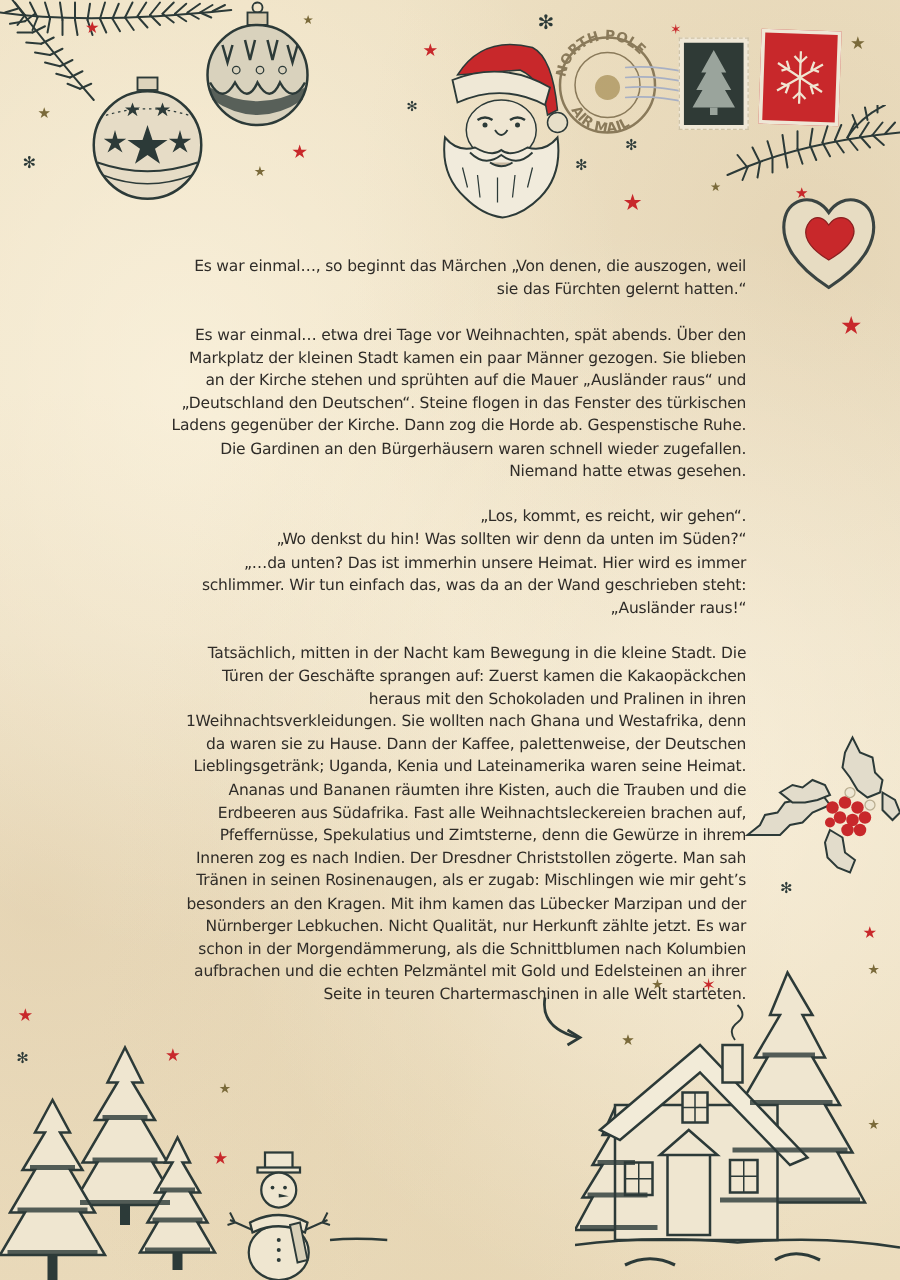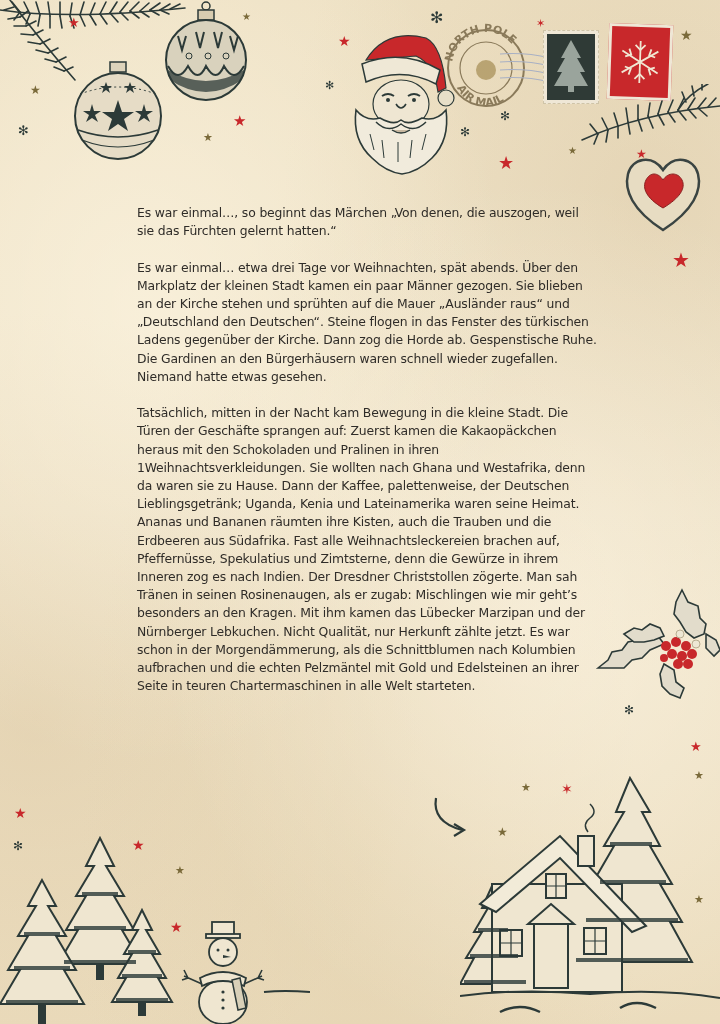--- a/index.html
+++ b/index.html
@@ -16,21 +16,21 @@
       radial-gradient(ellipse at 50% 85%, rgba(220,200,160,0.35) 0%, rgba(220,200,160,0) 55%),
       radial-gradient(ellipse at 90% 20%, rgba(210,188,150,0.35) 0%, rgba(210,188,150,0) 40%),
       radial-gradient(ellipse at 5% 70%, rgba(215,192,152,0.4) 0%, rgba(215,192,152,0) 40%),
       linear-gradient(180deg, #eee1c4 0%, #f1e6cd 50%, #ebdcbd 100%);
   }
   .text-block {
     position: absolute; left: 137px; top: 204px; width: 460px;
     color: #2f2c28; font-size: 12.4px; line-height: 18.2px;
     letter-spacing: -0.15px;
   }
-  .text-block p { margin: 0 0 18.2px 0; white-space: pre-line; }
+  .text-block p { margin: 0 0 18.2px 0; white-space: pre-line; text-align: right; }
   .deco { position: absolute; }
   .star-red { color: #c8282b; }
   .star-gold { color: #7a6a3a; }
   .star-dark { color: #2c3a38; }
   .glyph { position: absolute; font-size: 14px; line-height: 1; }
 </style>
 </head>
 <body>
 
 <div class="paper"></div>
@@ -250,14 +250,17 @@
 <div class="glyph star-dark" style="left:430px;top:10px;font-size:16px">✻</div>
 <div class="glyph star-dark" style="left:325px;top:80px;font-size:11px">✻</div>
 <div class="glyph star-dark" style="left:460px;top:126px;font-size:12px">✻</div>
 <div class="glyph star-dark" style="left:500px;top:110px;font-size:12px">✻</div>
 <div class="glyph star-dark" style="left:624px;top:704px;font-size:12px">✻</div>
 <div class="glyph star-dark" style="left:13px;top:840px;font-size:12px">✻</div>
 
 <div class="text-block">
   <p>Es war einmal…, so beginnt das Märchen „Von denen, die auszogen, weil sie das Fürchten gelernt hatten.“</p>
   <p>Es war einmal… etwa drei Tage vor Weihnachten, spät abends. Über den Markplatz der kleinen Stadt kamen ein paar Männer gezogen. Sie blieben an der Kirche stehen und sprühten auf die Mauer „Ausländer raus“ und „Deutschland den Deutschen“. Steine flogen in das Fenster des türkischen Ladens gegenüber der Kirche. Dann zog die Horde ab. Gespenstische Ruhe. Die Gardinen an den Bürgerhäusern waren schnell wieder zugefallen. Niemand hatte etwas gesehen.</p>
+  <p>„Los, kommt, es reicht, wir gehen“.
+„Wo denkst du hin! Was sollten wir denn da unten im Süden?“
+„…da unten? Das ist immerhin unsere Heimat. Hier wird es immer schlimmer. Wir tun einfach das, was da an der Wand geschrieben steht: „Ausländer raus!“</p>
   <p>Tatsächlich, mitten in der Nacht kam Bewegung in die kleine Stadt. Die Türen der Geschäfte sprangen auf: Zuerst kamen die Kakaopäckchen heraus mit den Schokoladen und Pralinen in ihren 1Weihnachtsverkleidungen. Sie wollten nach Ghana und Westafrika, denn da waren sie zu Hause. Dann der Kaffee, palettenweise, der Deutschen Lieblingsgetränk; Uganda, Kenia und Lateinamerika waren seine Heimat. Ananas und Bananen räumten ihre Kisten, auch die Trauben und die Erdbeeren aus Südafrika. Fast alle Weihnachtsleckereien brachen auf, Pfeffernüsse, Spekulatius und Zimtsterne, denn die Gewürze in ihrem Inneren zog es nach Indien. Der Dresdner Christstollen zögerte. Man sah Tränen in seinen Rosinenaugen, als er zugab: Mischlingen wie mir geht’s besonders an den Kragen. Mit ihm kamen das Lübecker Marzipan und der Nürnberger Lebkuchen. Nicht Qualität, nur Herkunft zählte jetzt. Es war schon in der Morgendämmerung, als die Schnittblumen nach Kolumbien aufbrachen und die echten Pelzmäntel mit Gold und Edelsteinen an ihrer Seite in teuren Chartermaschinen in alle Welt starteten.</p>
 </div>
 
 </body></html>

